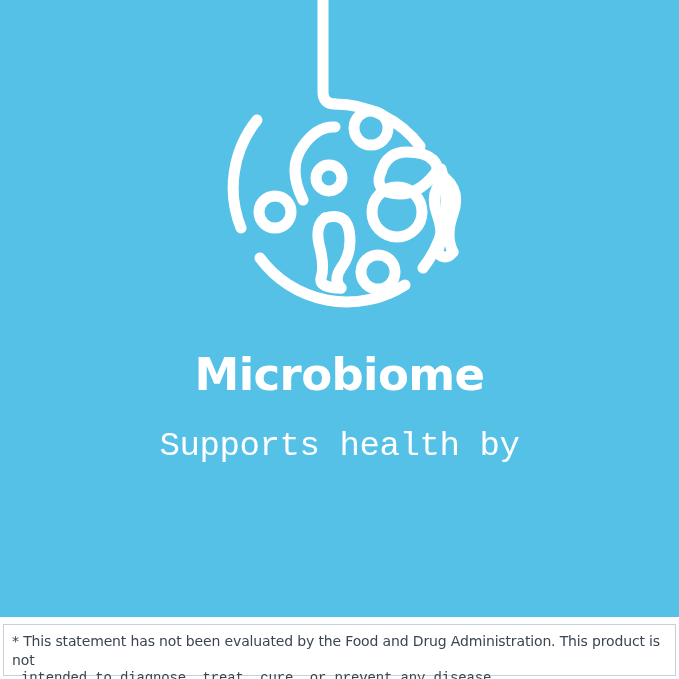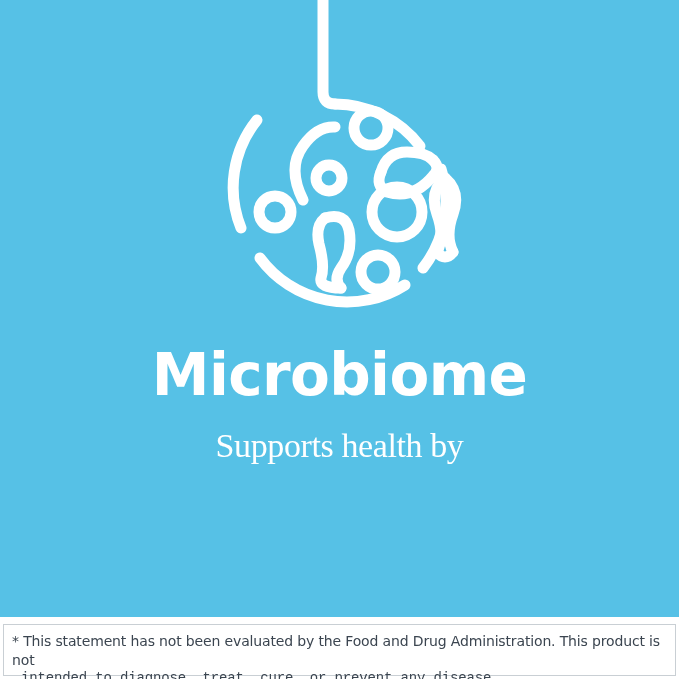--- a/index.html
+++ b/index.html
@@ -46,34 +46,34 @@
 
   
   .title {
     position: absolute;
     left: 0;
     top: 350px;
     width: 679px;
     text-align: center;
     color: #ffffff;
     font-family: "DejaVu Sans", sans-serif;
-    font-size: 58px;
+    font-size: 45px;
     font-weight: bold;
     letter-spacing: -0.6px;
     line-height: 50px;
     white-space: nowrap;
   }
   .subtitle {
     position: absolute;
     left: 0;
     top: 424px;
     width: 679px;
     text-align: center;
     color: #ffffff;
-    font-family: Liberation Serif, serif;
+    font-family: Liberation Mono, monospace;
     font-size: 34px;
     font-weight: 500;
     line-height: 44px;
     letter-spacing: -0.4px;
     padding: 0 60px;
     box-sizing: border-box;
   }
   .subtitle .star {
     font-size: 26px;
     vertical-align: super;

